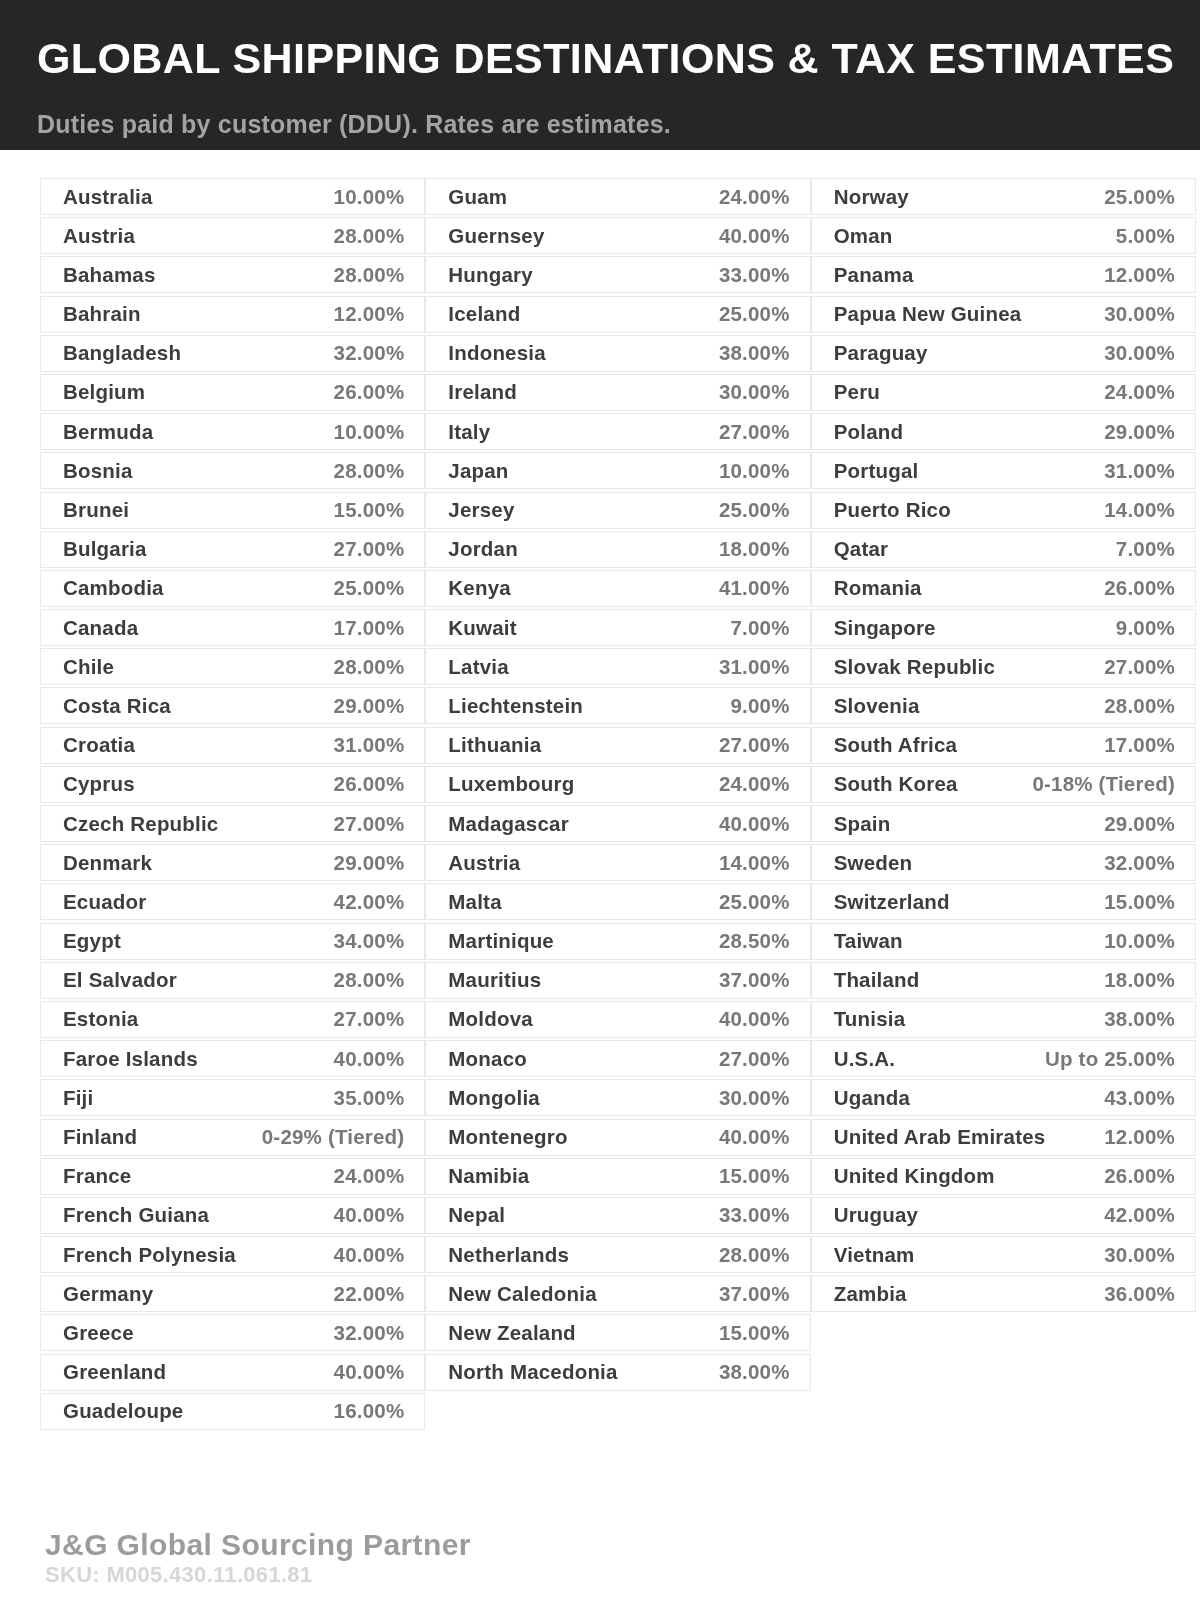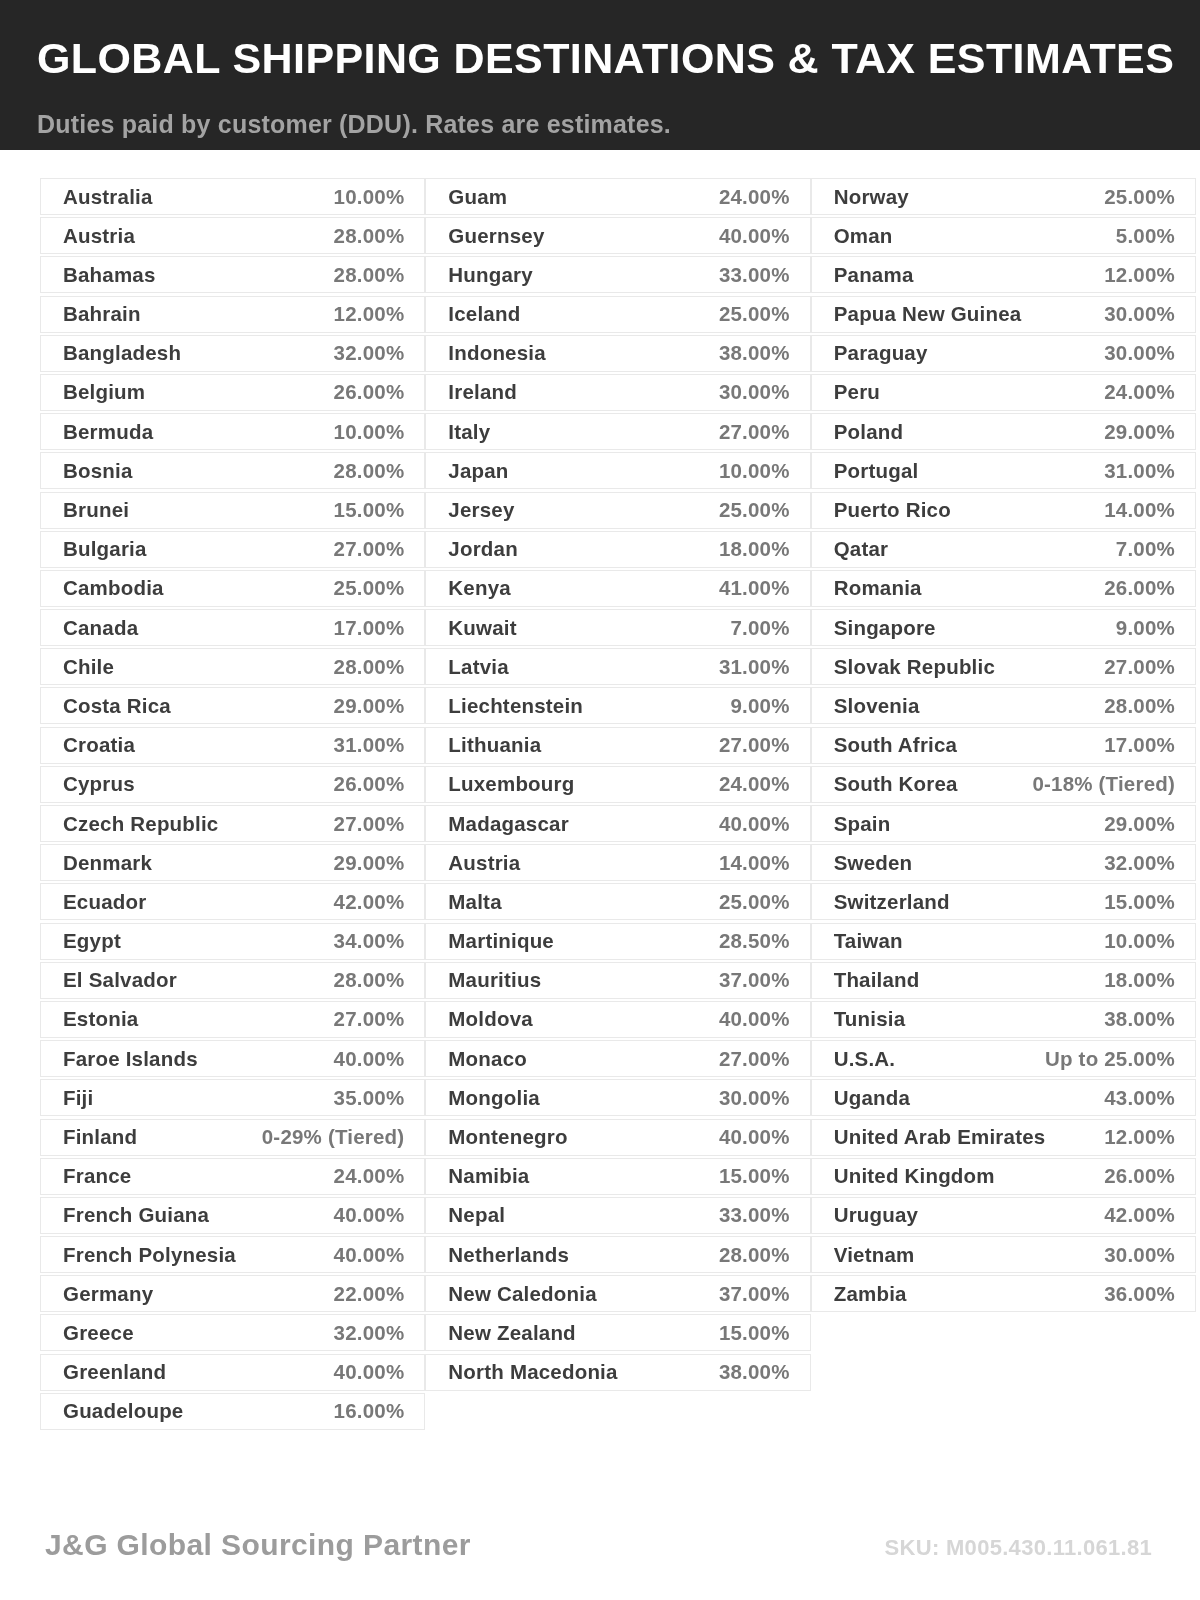--- a/index.html
+++ b/index.html
@@ -84,20 +84,21 @@
     white-space: nowrap;
   }
   .footer {
     position: absolute;
     top: 1528px;
     left: 45px;
     width: 1107px;
     display: flex;
     justify-content: space-between;
     align-items: baseline;
+    flex-direction: column;
   }
   .brand {
     font-size: 30px;
     font-weight: 700;
     color: var(--brand);
     letter-spacing: 0.4px;
     white-space: nowrap;
   }
   .sku {
     font-size: 22px;

